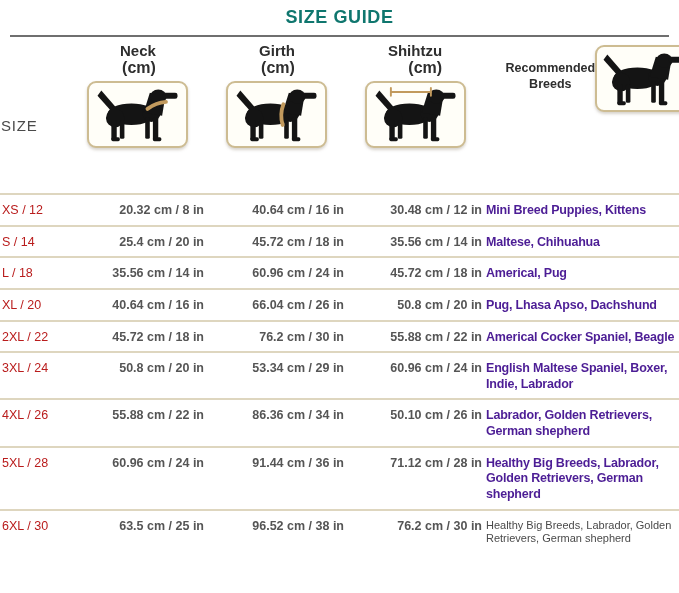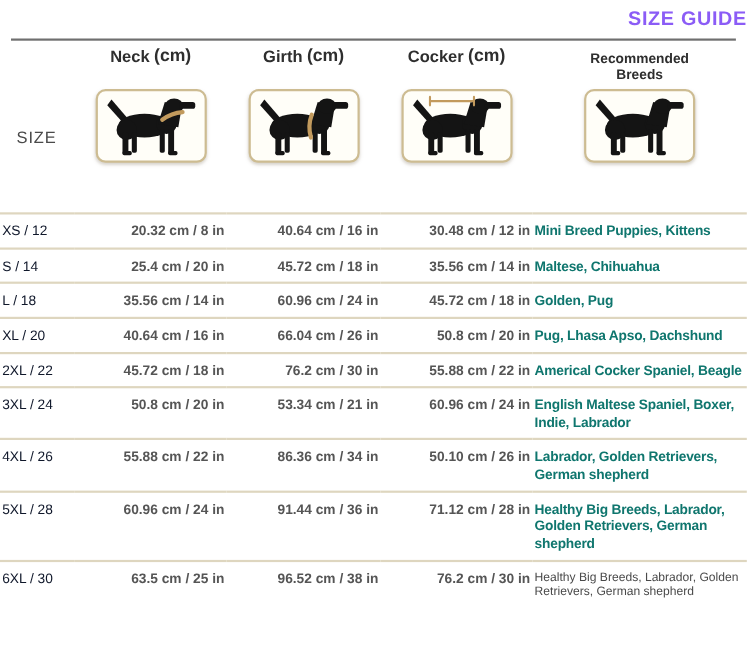--- a/index.html
+++ b/index.html
@@ -4,61 +4,62 @@
 <style>
   * { box-sizing: border-box; margin: 0; padding: 0; }
   html, body { background: #ffffff; }
   body {
     width: 679px; height: 593px;
     font-family: "Liberation Sans", sans-serif;
     color: #4f4f4f;
     overflow: hidden;
   }
   .page-title {
-    text-align: right;
+    text-align: center;
     padding-top: 7px;
     font-size: 18px;
     font-weight: bold;
     letter-spacing: 0.6px;
-    color: #8b5cf6;
+    color: #0f766e;
   }
   .title-rule {
     border: none;
     border-top: 2px solid #6f6f6f;
     margin: 7px 10px 0 10px;
   }
   
   .header-grid {
     display: grid;
     grid-template-columns: 68px 138px 140px 138px 1fr;
     margin-top: 8px;
   }
   .hcol { display: flex; flex-direction: column; align-items: center; }
-  .hcol-breeds-inner { width: 152px; display: flex; flex-direction: column; align-items: center; }
+  .hcol-breeds-inner { width: 152px; display: flex; flex-direction: row; align-items: center; }
   .col-title {
     height: 36px;
     display: flex; align-items: flex-end; justify-content: center;
-    padding-bottom: 21px;
+    padding-bottom: 7px;
     font-weight: bold; color: #2e2e2e;
     white-space: nowrap;
+    flex-direction: column;
   }
   .col-title .cname { font-size: 15px; }
   .col-title .cunit { font-size: 16px; margin-left: 4px; }
   .col-title-breeds {
     height: 36px;
     display: flex; align-items: flex-end; justify-content: center;
     text-align: center;
     font-weight: bold; color: #2e2e2e;
     font-size: 12.5px; line-height: 1.25;
     padding-bottom: 4px;
     width: 118px;
   }
   .size-label {
     align-self: end;
-    padding: 0 0 14px 15px;
+    padding: 0 0 14px 1px;
     font-size: 15px;
     letter-spacing: 0.8px;
     color: #4a4a4a;
   }
   .dog-box {
     width: 101px; height: 67px;
     background: #fffef8;
     border: 2px solid #cdbc92;
     border-radius: 9px;
     display: flex; align-items: center; justify-content: center;
@@ -79,33 +80,33 @@
   table.size-table tr { border-top: 2px solid #ded6bf; }
   table.size-table td {
     padding: 8px 2px 6px 2px;
     vertical-align: top;
     font-size: 12.5px;
   }
   td.size-cell {
     padding-left: 15px;
     font-size: 13.5px;
     font-weight: normal;
-    color: #0f172a;
+    color: #b91c1c;
     white-space: nowrap;
   }
   td.val-cell {
     text-align: right;
     font-weight: bold;
     color: #555555;
     white-space: nowrap;
   }
   td.breeds-cell {
     text-align: left;
     font-weight: bold;
-    color: #0f766e;
+    color: #4c1d95;
     font-size: 12px;
     letter-spacing: -0.2px;
     padding-right: 6px;
     line-height: 1.25;
   }
   tr:nth-child(9) td.breeds-cell,
   tr:nth-child(10) td.breeds-cell {
     font-size: 11px;
     font-weight: normal;
     color: #4a4a4a;
@@ -165,21 +166,21 @@
       <div class="dog-box">
         <svg viewBox="0 0 120 78" width="93" height="60">
           <use href="#dog-base"></use>
           <path d="M69,25 Q64,38 68,52" stroke="#c29a5d" stroke-width="5" fill="none" stroke-linecap="round"></path>
         </svg>
       </div>
     </div>
 
     <div class="hcol">
       <div class="col-title">
-        <span class="cname">Cocker</span>
+        <span class="cname">Shihtzu</span>
         <span class="cunit">(cm)</span>
       </div>
       <div class="dog-box">
         <svg viewBox="0 0 120 78" width="93" height="60">
           <use href="#dog-base"></use>
           <g stroke="#c29a5d" stroke-width="2.5" stroke-linecap="round">
             <line x1="28" y1="9" x2="80" y2="9"></line>
             <line x1="28" y1="4" x2="28" y2="14"></line>
             <line x1="80" y1="4" x2="80" y2="14"></line>
           </g>
@@ -221,40 +222,40 @@
         <td class="val-cell">25.4 cm / 20 in</td>
         <td class="val-cell">45.72 cm / 18 in</td>
         <td class="val-cell">35.56 cm / 14 in</td>
         <td class="breeds-cell">Maltese, Chihuahua</td>
       </tr>
       <tr>
         <td class="size-cell">L / 18</td>
         <td class="val-cell">35.56 cm / 14 in</td>
         <td class="val-cell">60.96 cm / 24 in</td>
         <td class="val-cell">45.72 cm / 18 in</td>
-        <td class="breeds-cell">Golden, Pug</td>
+        <td class="breeds-cell">Americal, Pug</td>
       </tr>
       <tr>
         <td class="size-cell">XL / 20</td>
         <td class="val-cell">40.64 cm / 16 in</td>
         <td class="val-cell">66.04 cm / 26 in</td>
         <td class="val-cell">50.8 cm / 20 in</td>
         <td class="breeds-cell">Pug, Lhasa Apso, Dachshund</td>
       </tr>
       <tr>
         <td class="size-cell">2XL / 22</td>
         <td class="val-cell">45.72 cm / 18 in</td>
         <td class="val-cell">76.2 cm / 30 in</td>
         <td class="val-cell">55.88 cm / 22 in</td>
         <td class="breeds-cell">Americal Cocker Spaniel, Beagle</td>
       </tr>
       <tr>
         <td class="size-cell">3XL / 24</td>
         <td class="val-cell">50.8 cm / 20 in</td>
-        <td class="val-cell">53.34 cm / 21 in</td>
+        <td class="val-cell">53.34 cm / 29 in</td>
         <td class="val-cell">60.96 cm / 24 in</td>
         <td class="breeds-cell">English Maltese Spaniel, Boxer, Indie, Labrador</td>
       </tr>
       <tr>
         <td class="size-cell">4XL / 26</td>
         <td class="val-cell">55.88 cm / 22 in</td>
         <td class="val-cell">86.36 cm / 34 in</td>
         <td class="val-cell">50.10 cm / 26 in</td>
         <td class="breeds-cell">Labrador, Golden Retrievers, German shepherd</td>
       </tr>

